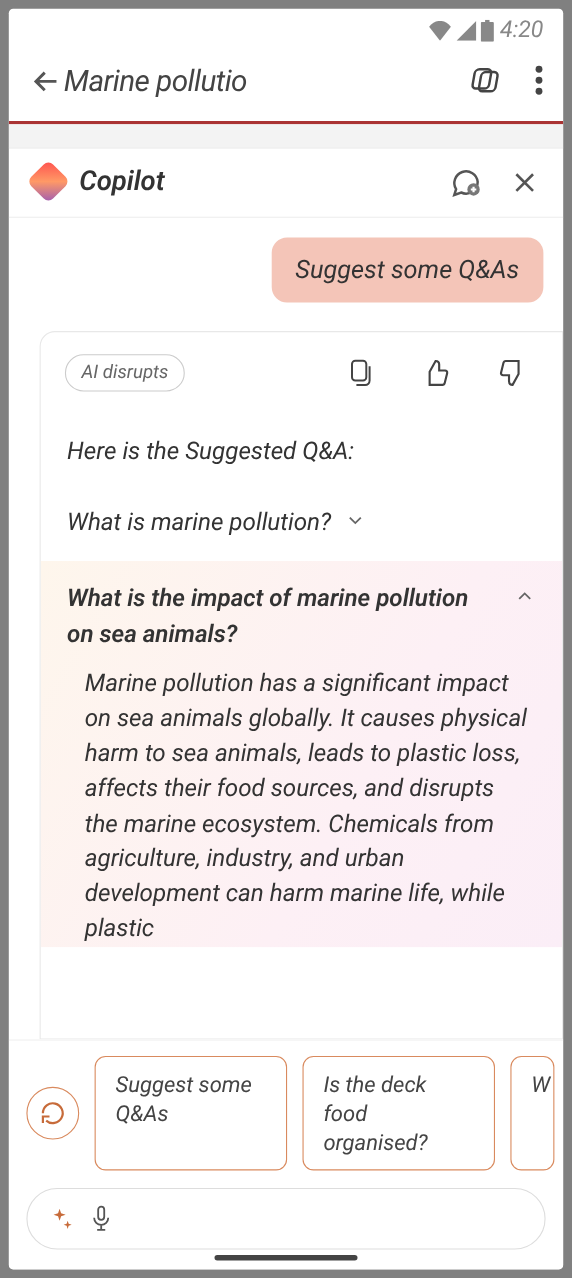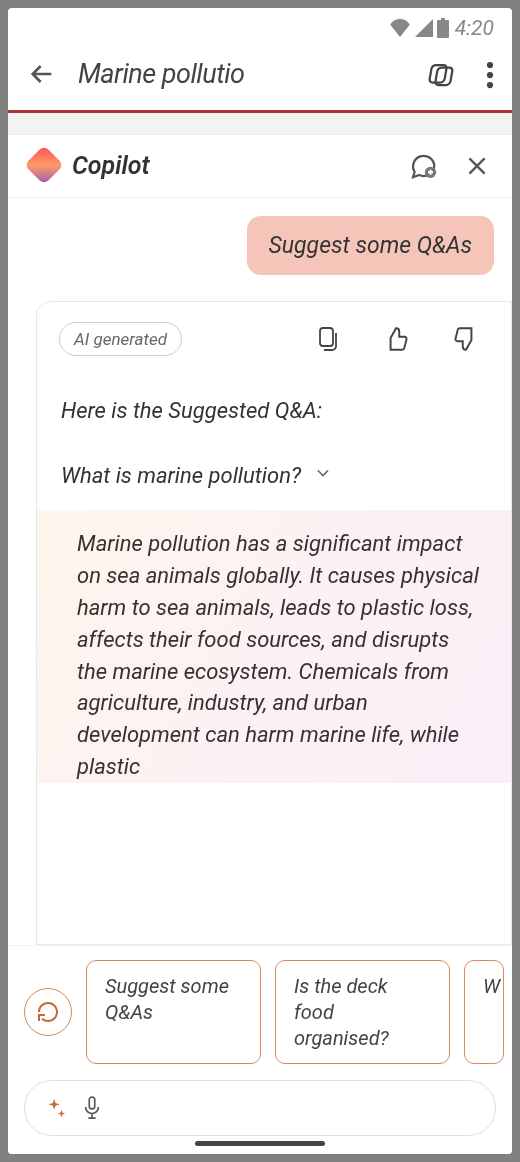--- a/index.html
+++ b/index.html
@@ -26,23 +26,22 @@
       justify-content: flex-end;
       align-items: center;
       padding: 8px 18px 4px;
       gap: 6px;
       color: #888;
       font-size: 21px;
     }
     .status-icons { display: flex; gap: 4px; align-items: center; }
     .app-header {
       display: flex;
-      align-items: flex-end;
+      align-items: flex-start;
       padding: 14px 18px 20px;
-      gap: 20px;
     }
     .back-arrow { color: #555; }
     .app-title {
       font-size: 27px;
       color: #444;
       flex: 1;
       font-weight: 400;
       letter-spacing: -0.5px;
     }
     .header-icons { display: flex; gap: 28px; align-items: center; color: #444; }
@@ -267,21 +266,21 @@
     </div>
   </div>
 
   <div class="chat-body">
     <div class="user-bubble-row">
       <div class="user-bubble">Suggest some Q&amp;As</div>
     </div>
 
     <div class="ai-card">
       <div class="card-top">
-        <div class="ai-badge">AI generated</div>
+        <div class="ai-badge">AI disrupts</div>
         <div class="feedback-icons">
           <svg width="24" height="28" viewBox="0 0 24 28" fill="none" stroke="#444" stroke-width="1.8">
               <rect x="5" y="3" width="13" height="18" rx="3"></rect>
               <path d="M9 25h8a4 4 0 0 0 4-4V8"></path>
             </svg>
           <svg width="26" height="28" viewBox="0 0 24 24" fill="none" stroke="#444" stroke-width="1.8">
               <path d="M7 22V11l5-9c1.5 0 3 1 3 3v5h5c1 0 2 1 1.7 2.2l-2 8c-.2 1-1 1.8-2 1.8H7z"></path>
             </svg>
           <svg width="26" height="28" viewBox="0 0 24 24" fill="none" stroke="#444" stroke-width="1.8">
               <path d="M17 2v11l-5 9c-1.5 0-3-1-3-3v-5H4c-1 0-2-1-1.7-2.2l2-8c.2-1 1-1.8 2-1.8H17z"></path>
@@ -292,20 +291,26 @@
       <div class="intro-text">Here is the Suggested Q&amp;A:</div>
 
       <div class="qa-item qa-collapsed">
         <span class="qa-question-text">What is marine pollution?</span>
         <svg class="chevron" width="20" height="20" viewBox="0 0 24 24" fill="none" stroke="currentColor" stroke-width="2">
             <path d="M6 9l6 6 6-6"></path>
           </svg>
       </div>
 
       <div class="qa-item qa-expanded">
+        <div class="qa-question-row">
+          <span class="qa-question-text">What is the impact of marine pollution on sea animals?</span>
+          <svg class="chevron" width="20" height="20" viewBox="0 0 24 24" fill="none" stroke="currentColor" stroke-width="2">
+              <path d="M6 15l6-6 6 6"></path>
+            </svg>
+        </div>
         <div class="qa-answer">Marine pollution has a significant impact on sea animals globally. It causes physical harm to sea animals, leads to plastic loss, affects their food sources, and disrupts the marine ecosystem. Chemicals from agriculture, industry, and urban development can harm marine life, while plastic</div>
       </div>
     </div>
   </div>
 
   <div class="bottom-panel">
     <div class="suggestions-row">
       <div class="refresh-btn">
         <svg width="24" height="24" viewBox="0 0 24 24" fill="none" stroke="currentColor" stroke-width="2">
             <path d="M3 12a9 9 0 1 1 3 6.7M3 21v-6h6"></path>

